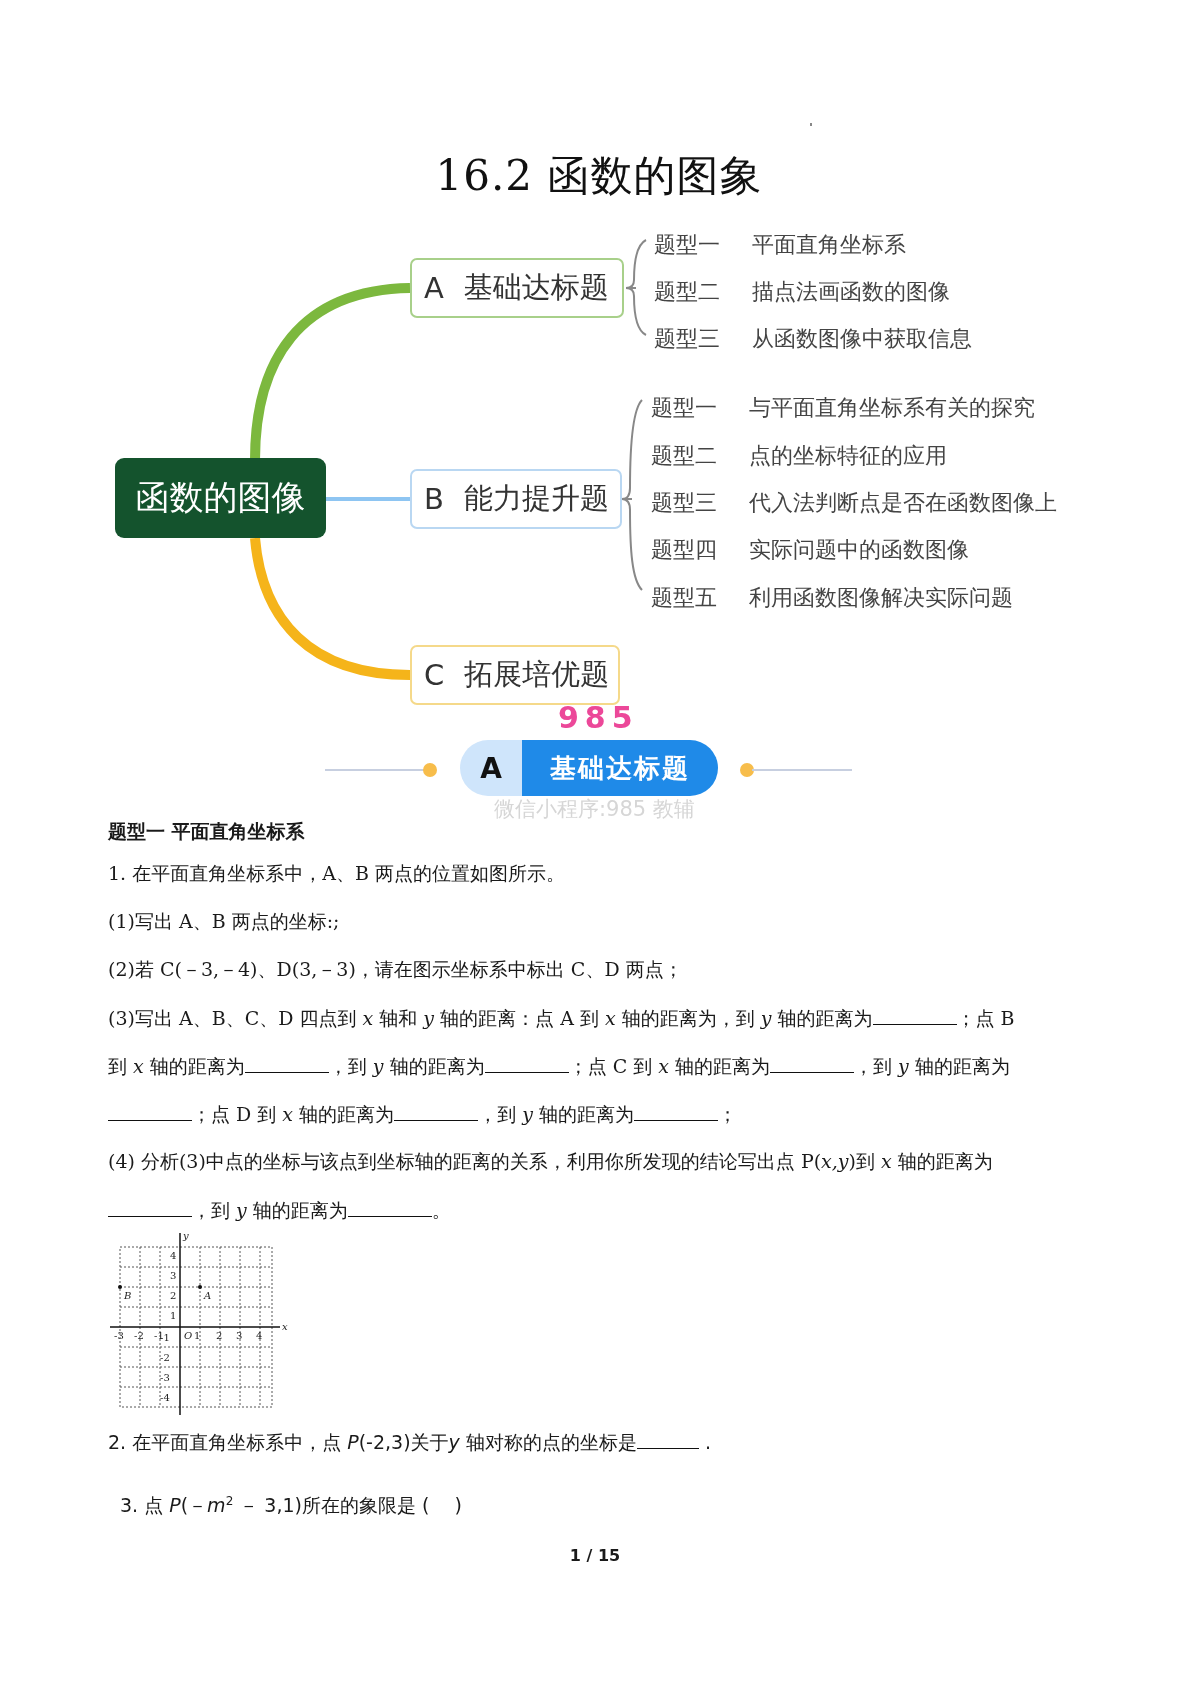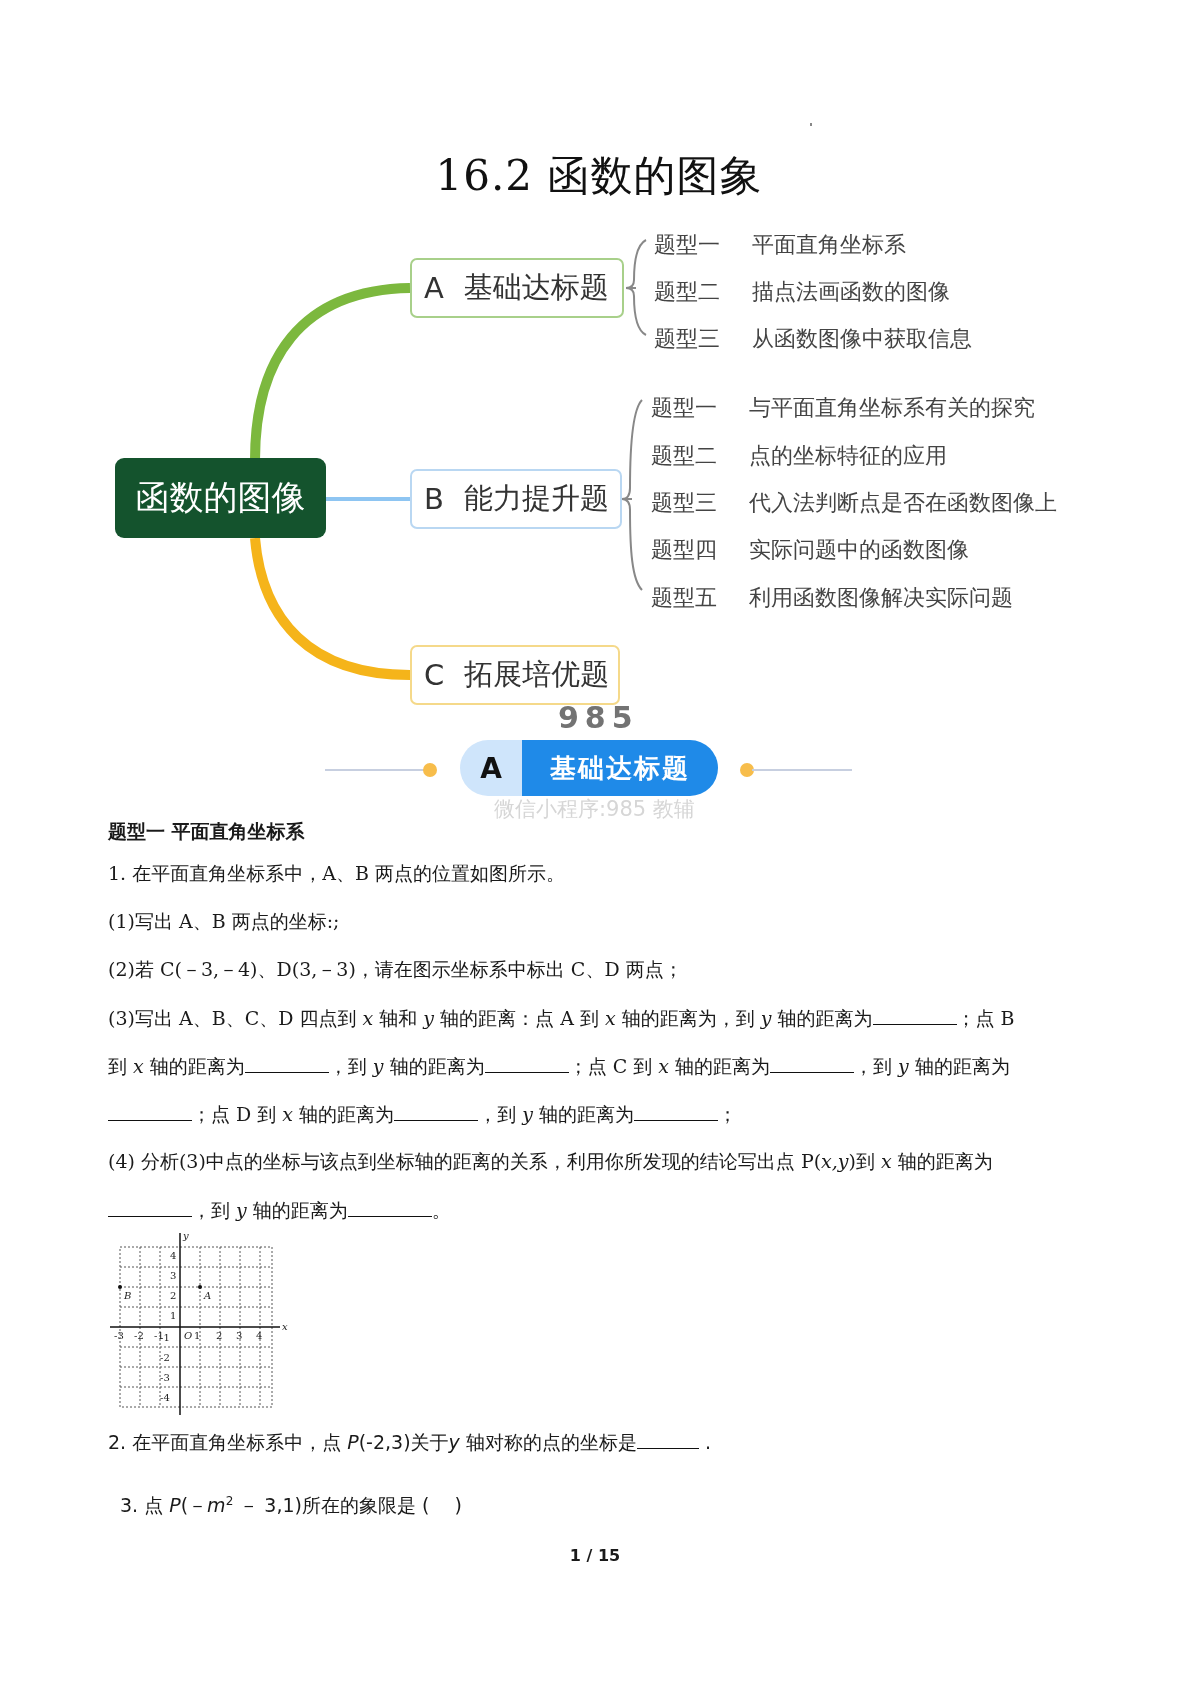--- a/index.html
+++ b/index.html
@@ -27,21 +27,21 @@
   
   .banner { left: 460px; top: 740px; width: 258px; height: 56px; border-radius: 28px; overflow: hidden; display: flex; }
   .banner .b-letter { width: 62px; background: #cfe5fb; color: #111; font-family: "DejaVu Sans", sans-serif;
                       font-weight: bold; font-size: 28px; display: flex; align-items: center; justify-content: center; }
   .banner .b-label { flex: 1; background: #1f8ae8; color: #fff; font-family: "DejaVu Sans", sans-serif;
                      font-weight: bold; font-size: 26px; display: flex; align-items: center; justify-content: center; letter-spacing: 2px; }
   .b-line { height: 2px; background: #c7cfe0; top: 769px; }
   .b-dot { width: 14px; height: 14px; border-radius: 50%; background: #f7bd4b; top: 763px; }
 
   .watermark { left: 494px; top: 795px; font-family: "DejaVu Sans", sans-serif; font-size: 21px; color: #d6d6d6; }
-  .wm-logo { left: 558px; top: 700px; font-family: "DejaVu Sans", sans-serif; font-size: 30px; color: #737373; font-weight: bold; letter-spacing: 6px; }
+  .wm-logo { left: 558px; top: 700px; font-family: "DejaVu Sans", sans-serif; font-size: 30px; color: #ec4899; font-weight: bold; letter-spacing: 6px; }
 
   .doc { left: 108px; width: 980px; font-size: 19px; line-height: 1.2; white-space: nowrap; }
   .h-sec { font-family: "DejaVu Sans", sans-serif; font-weight: bold; font-size: 19px; }
   .blank { display: inline-block; border-bottom: 1.5px solid #111; width: 84px; height: 18px; vertical-align: baseline; }
   .blank.short { width: 62px; }
   i.var { font-style: italic; }
 
   .grid-fig { left: 108px; top: 1229px; width: 180px; height: 186px; }
 
   .page-num { left: 0; width: 1190px; top: 1546px; text-align: center; font-family: "DejaVu Sans", sans-serif;

